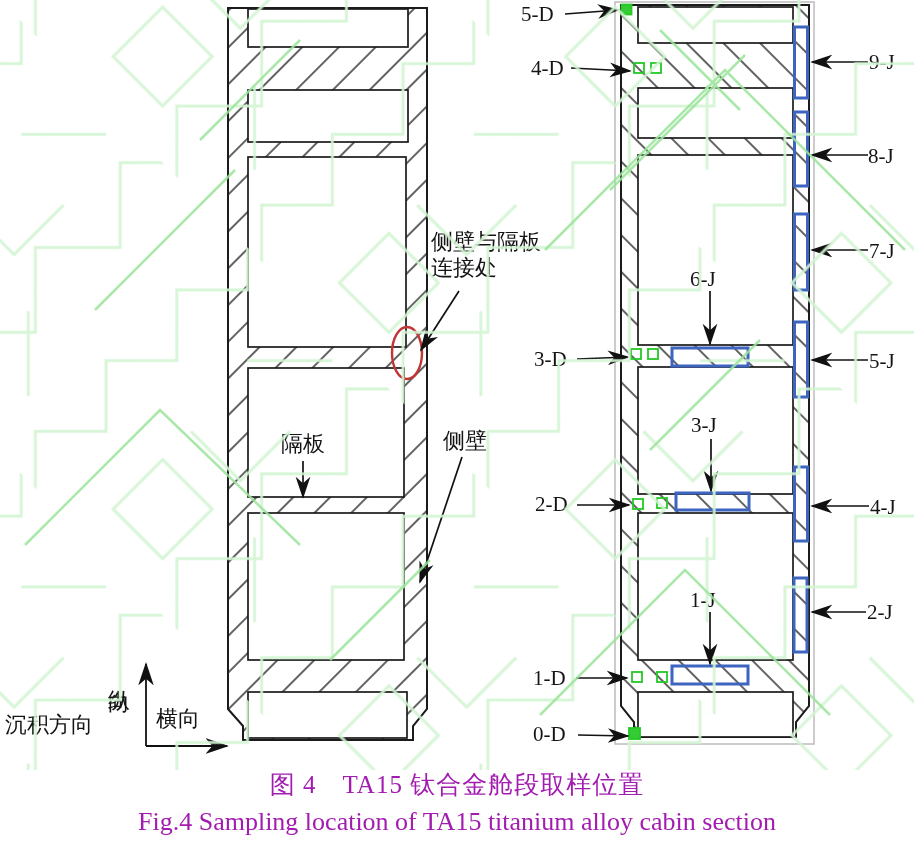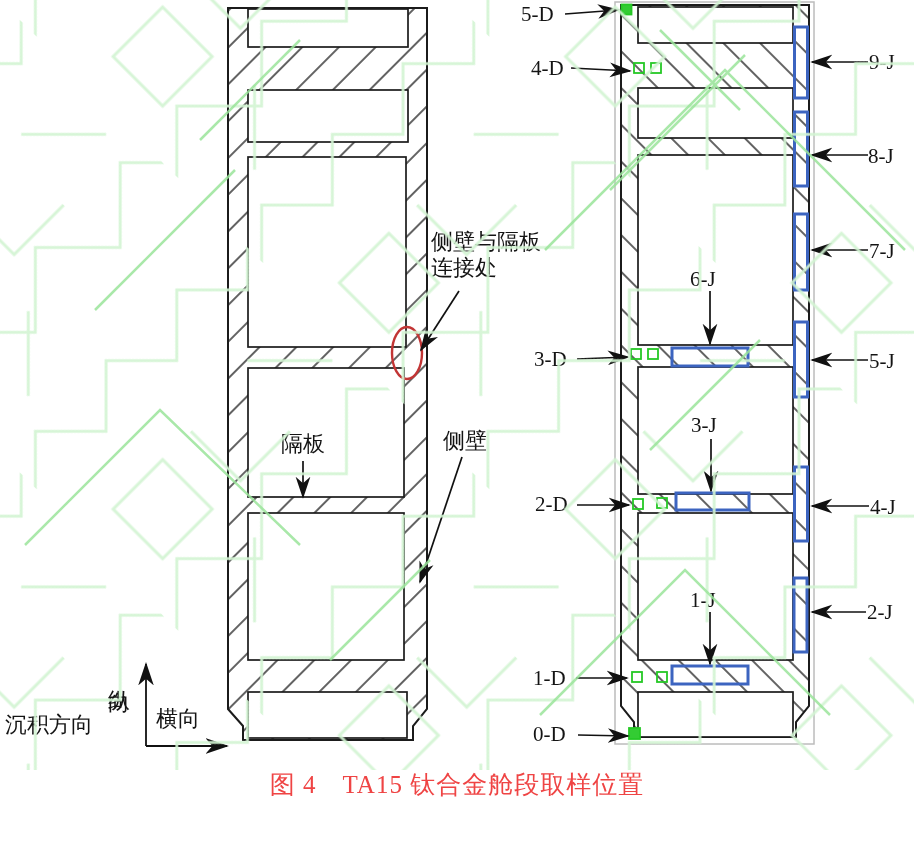--- a/index.html
+++ b/index.html
@@ -18,21 +18,21 @@
     color:#141414;
     font-size:21px;
     line-height:1.18;
     white-space:pre-line;
     font-family:"Liberation Serif","DejaVu Serif",serif;
   }
   .zh{font-size:22px;}
   .vertical{writing-mode:vertical-rl;text-orientation:upright;letter-spacing:2px;}
   .caption{
     position:absolute;left:0;top:768px;width:914px;z-index:2;
-    text-align:center;color:#ef4444;
+    text-align:center;color:#a21caf;
   }
   .cap-zh{font-size:25px;letter-spacing:1px;}
   .cap-en{font-size:26px;margin-top:6px;}
 </style>
 </head>
 <body>
 
 <div class="page">
   <div class="scene">
 
@@ -178,14 +178,15 @@
         <path d="M200,140 L300,40"></path>
         <path d="M540,715 L685,570 L830,715"></path>
         <path d="M330,660 L430,560"></path>
         <path d="M650,450 L760,340"></path>
       </g>
     </svg>
   </div>
 
   <div class="caption">
     <div class="cap-zh">图 4　TA15 钛合金舱段取样位置</div>
+    <div class="cap-en">Fig.4 Sampling location of TA15 titanium alloy cabin section</div>
   </div>
 </div>
 
 </body></html>

